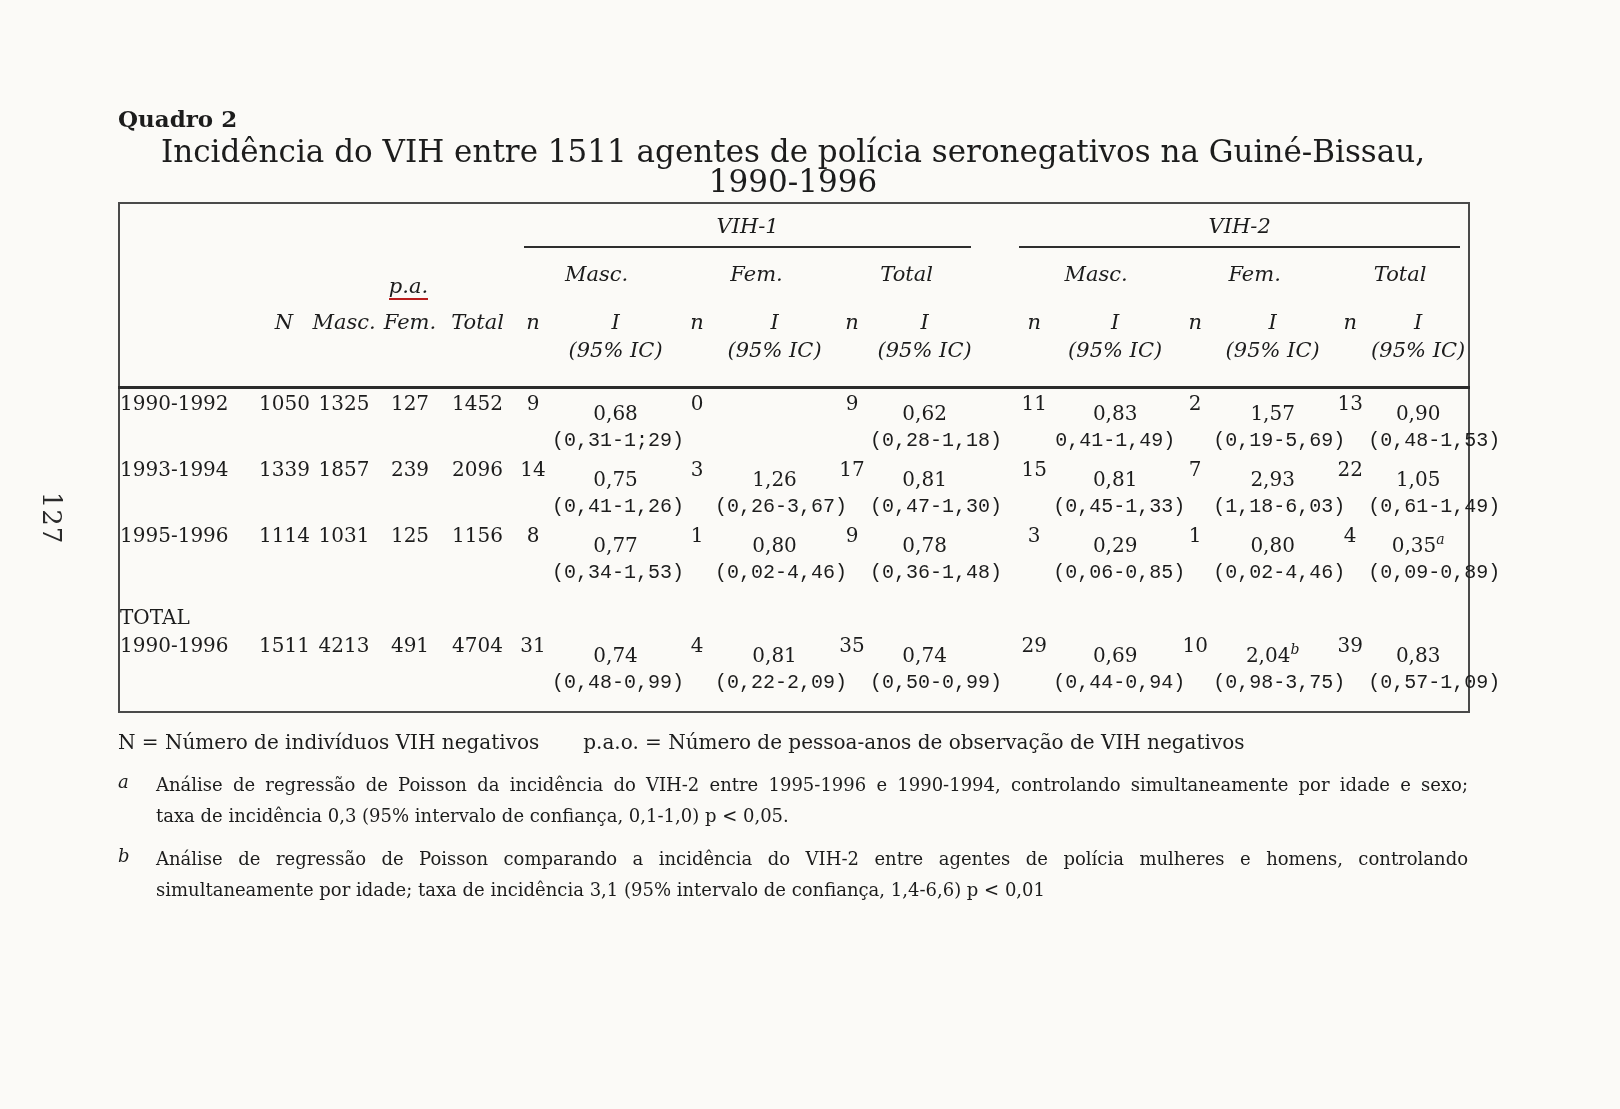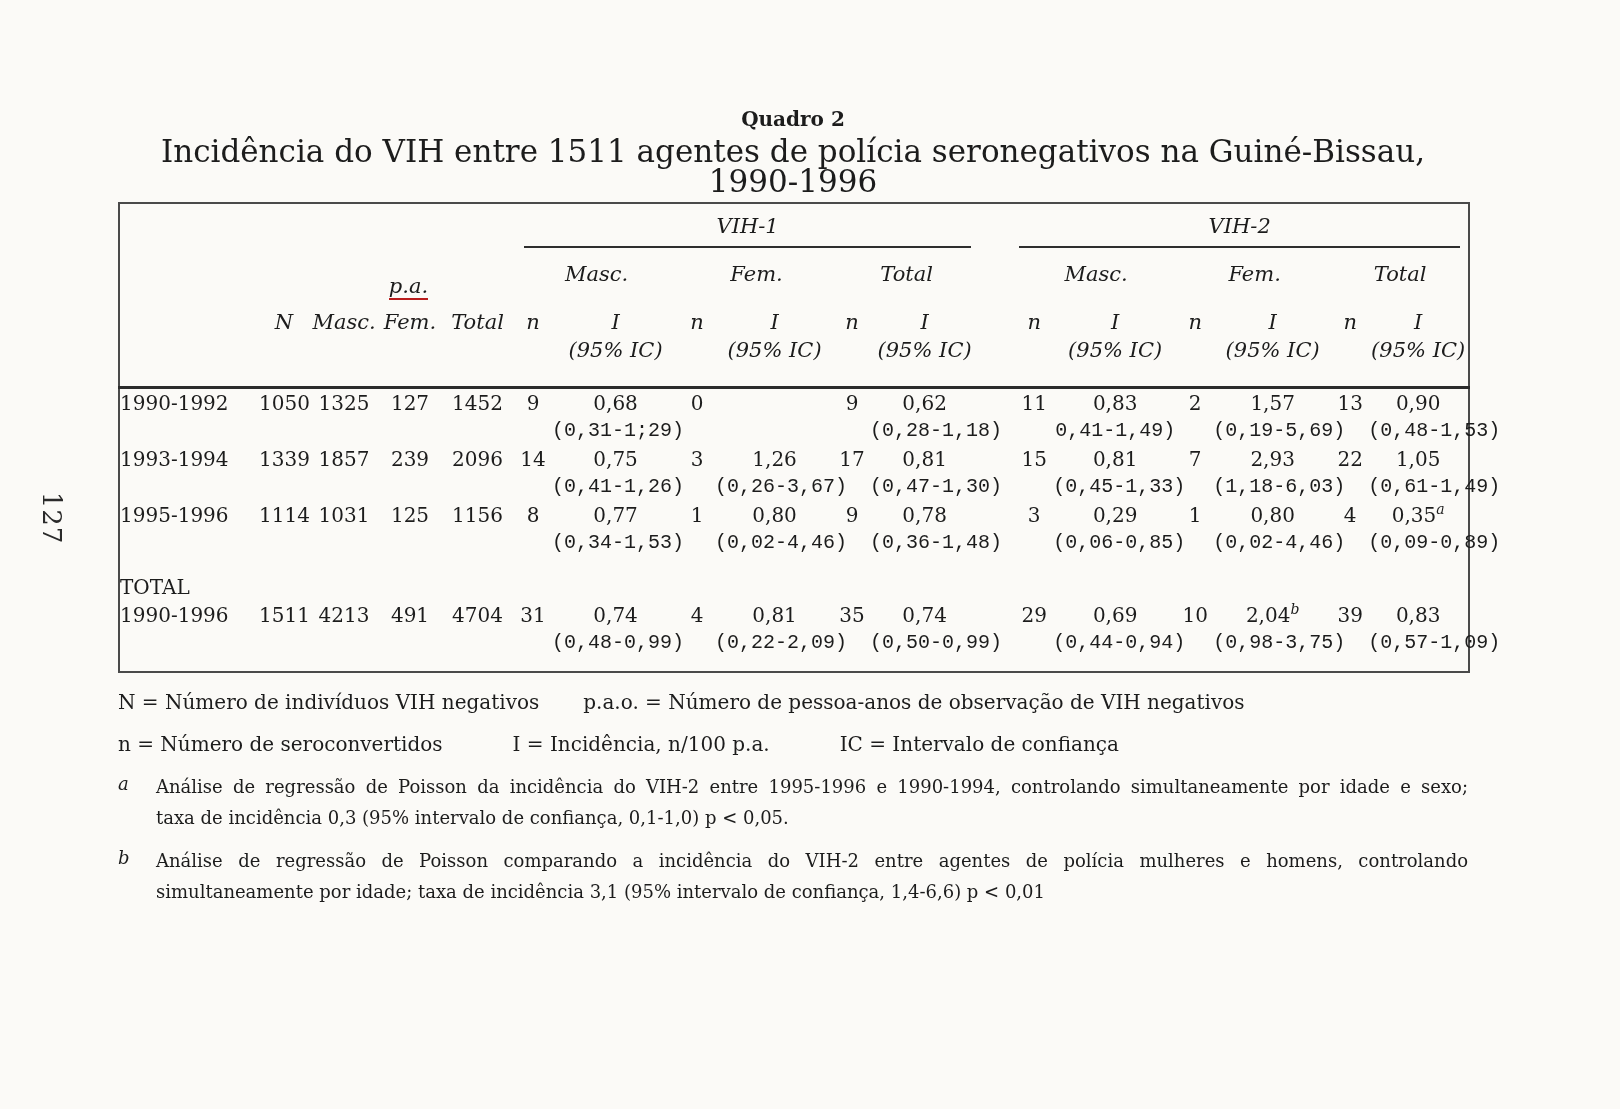--- a/index.html
+++ b/index.html
@@ -8,21 +8,21 @@
     background:#fbfaf7;color:#1c1c1c;
     font-family:"DejaVu Serif", serif;
     overflow:hidden;
   }
   .pagenum{
     position:absolute;left:20px;top:505px;width:68px;height:26px;
     text-align:center;font-size:26px;letter-spacing:1px;color:#2a2a2a;
     transform:rotate(90deg);
   }
   .content{position:absolute;left:118px;top:104px;width:1350px;}
-  .title1{text-align:center;font-weight:bold;font-size:20px;line-height:30px;}
+  .title1{font-weight:bold;font-size:23px;line-height:30px;}
   .title2{text-align:center;font-weight:normal;font-size:31px;line-height:30px;margin-top:2px;}
 
   table.inc{
     border-collapse:collapse;table-layout:fixed;width:1350px;margin-top:6px;
     border:2px solid #4a4a4a;
   }
   table.inc th, table.inc td{padding:0;white-space:nowrap;}
   thead th{
     font-style:italic;font-weight:normal;font-size:21px;text-align:center;
     vertical-align:bottom;line-height:28px;
@@ -40,21 +40,21 @@
   }
   .ich{line-height:28px;}
 
   tbody td{
     font-size:20px;line-height:28px;vertical-align:top;text-align:center;
     padding-top:16px;
   }
   td.lbl{text-align:left;padding-left:8px;}
   tr.total td{padding-top:44px;padding-bottom:14px;}
   tr.total td.lbl{padding-top:16px;}
-  .iv{line-height:28px;}
+  .iv{line-height:28px;margin-top:10px;}
   .icl{line-height:28px;font-family:Liberation Mono, monospace;}
   sup.fsup{font-style:italic;font-size:14px;line-height:0;}
 
   .fnblock{margin-top:14px;}
   .defline{display:flex;gap:44px;font-size:20px;line-height:30px;margin-top:12px;}
   .defline.wide{gap:70px;}
   .fnote{display:flex;margin-top:12px;}
   .fnmark{font-style:italic;width:38px;font-size:18px;padding-top:2px;}
   .fntext{flex:1;font-size:18px;line-height:31px;text-align:justify;}
   .stretch{text-align-last:justify;}
@@ -317,25 +317,20 @@
           </td>
       </tr>
     </tbody>
   </table>
 
   <div class="fnblock">
     <div class="defline">
       <span>N = Número de indivíduos VIH negativos</span>
       <span>p.a.o. = Número de pessoa-anos de observação de VIH negativos</span>
     </div>
-    <div class="defline wide">
-      <span>n = Número de seroconvertidos</span>
-      <span>I = Incidência, n/100 p.a.</span>
-      <span>IC = Intervalo de confiança</span>
-    </div>
     <div class="fnote">
       <div class="fnmark">a</div>
       <div class="fntext">
         <div class="stretch">Análise de regressão de Poisson da incidência do VIH-2 entre 1995-1996 e 1990-1994, controlando simultaneamente por idade e sexo;</div>
         <div>taxa de incidência 0,3  (95% intervalo de confiança, 0,1-1,0)  p &lt; 0,05.</div>
       </div>
     </div>
     <div class="fnote">
       <div class="fnmark">b</div>
       <div class="fntext">

